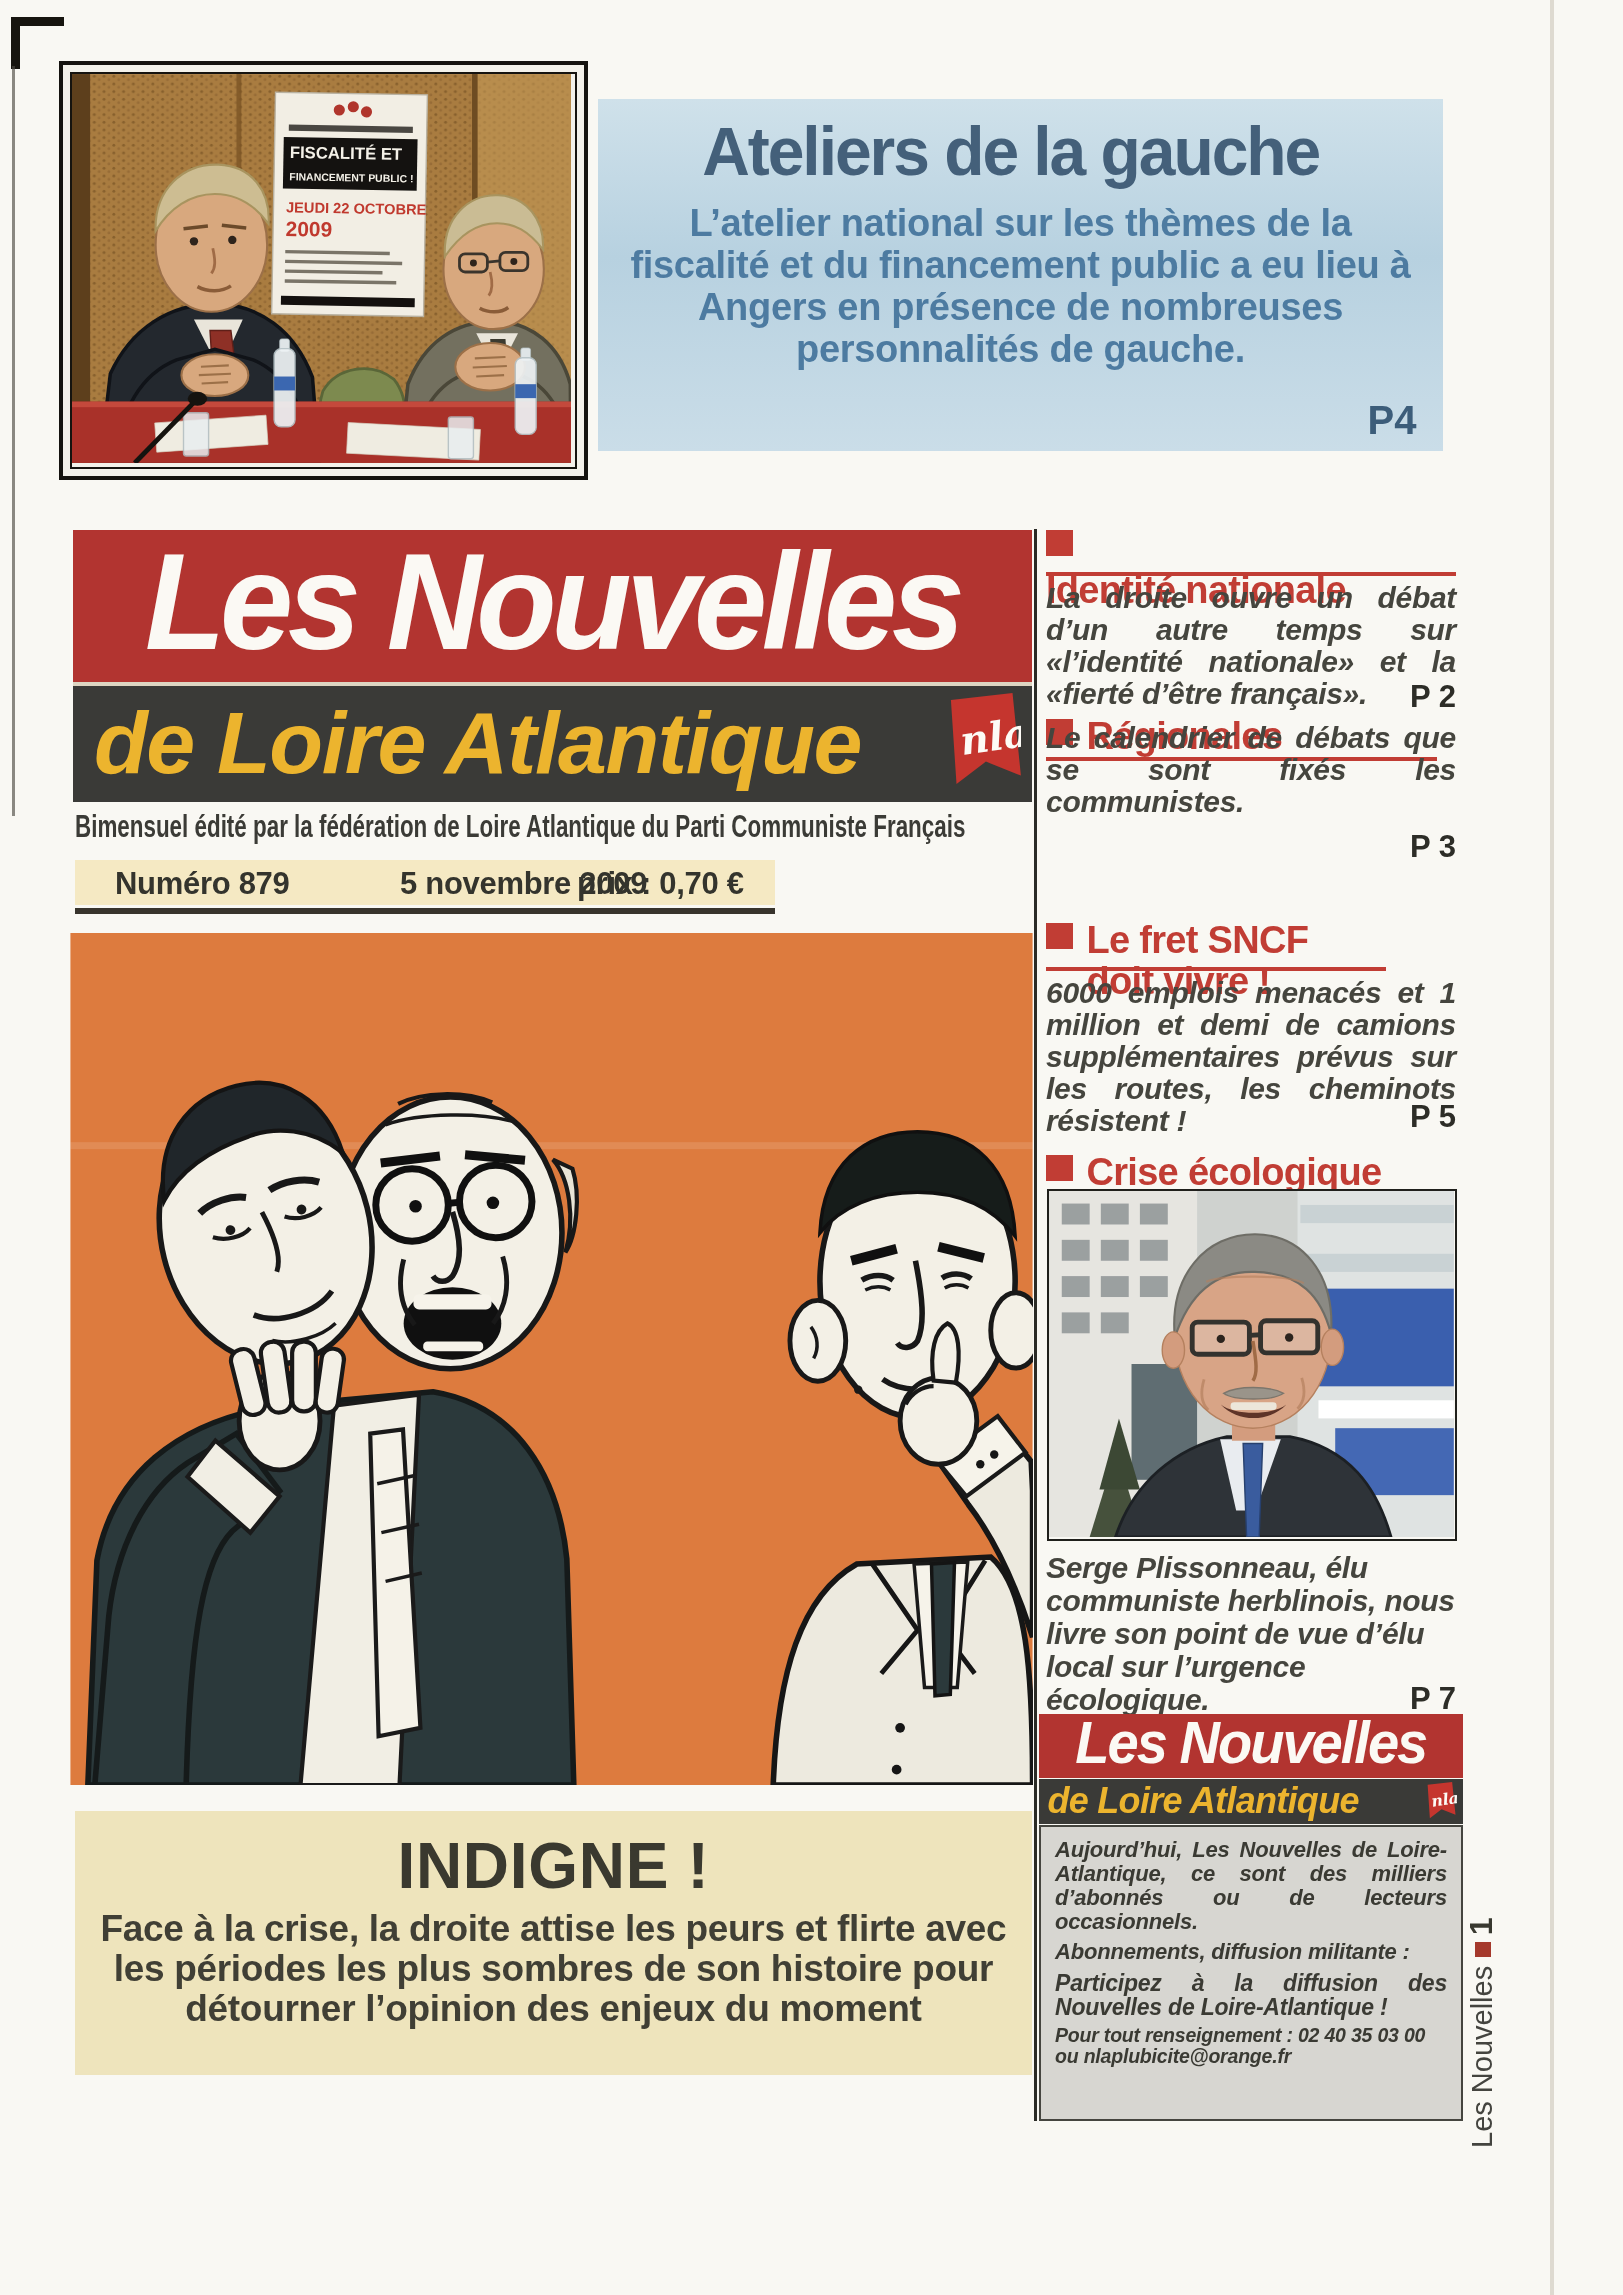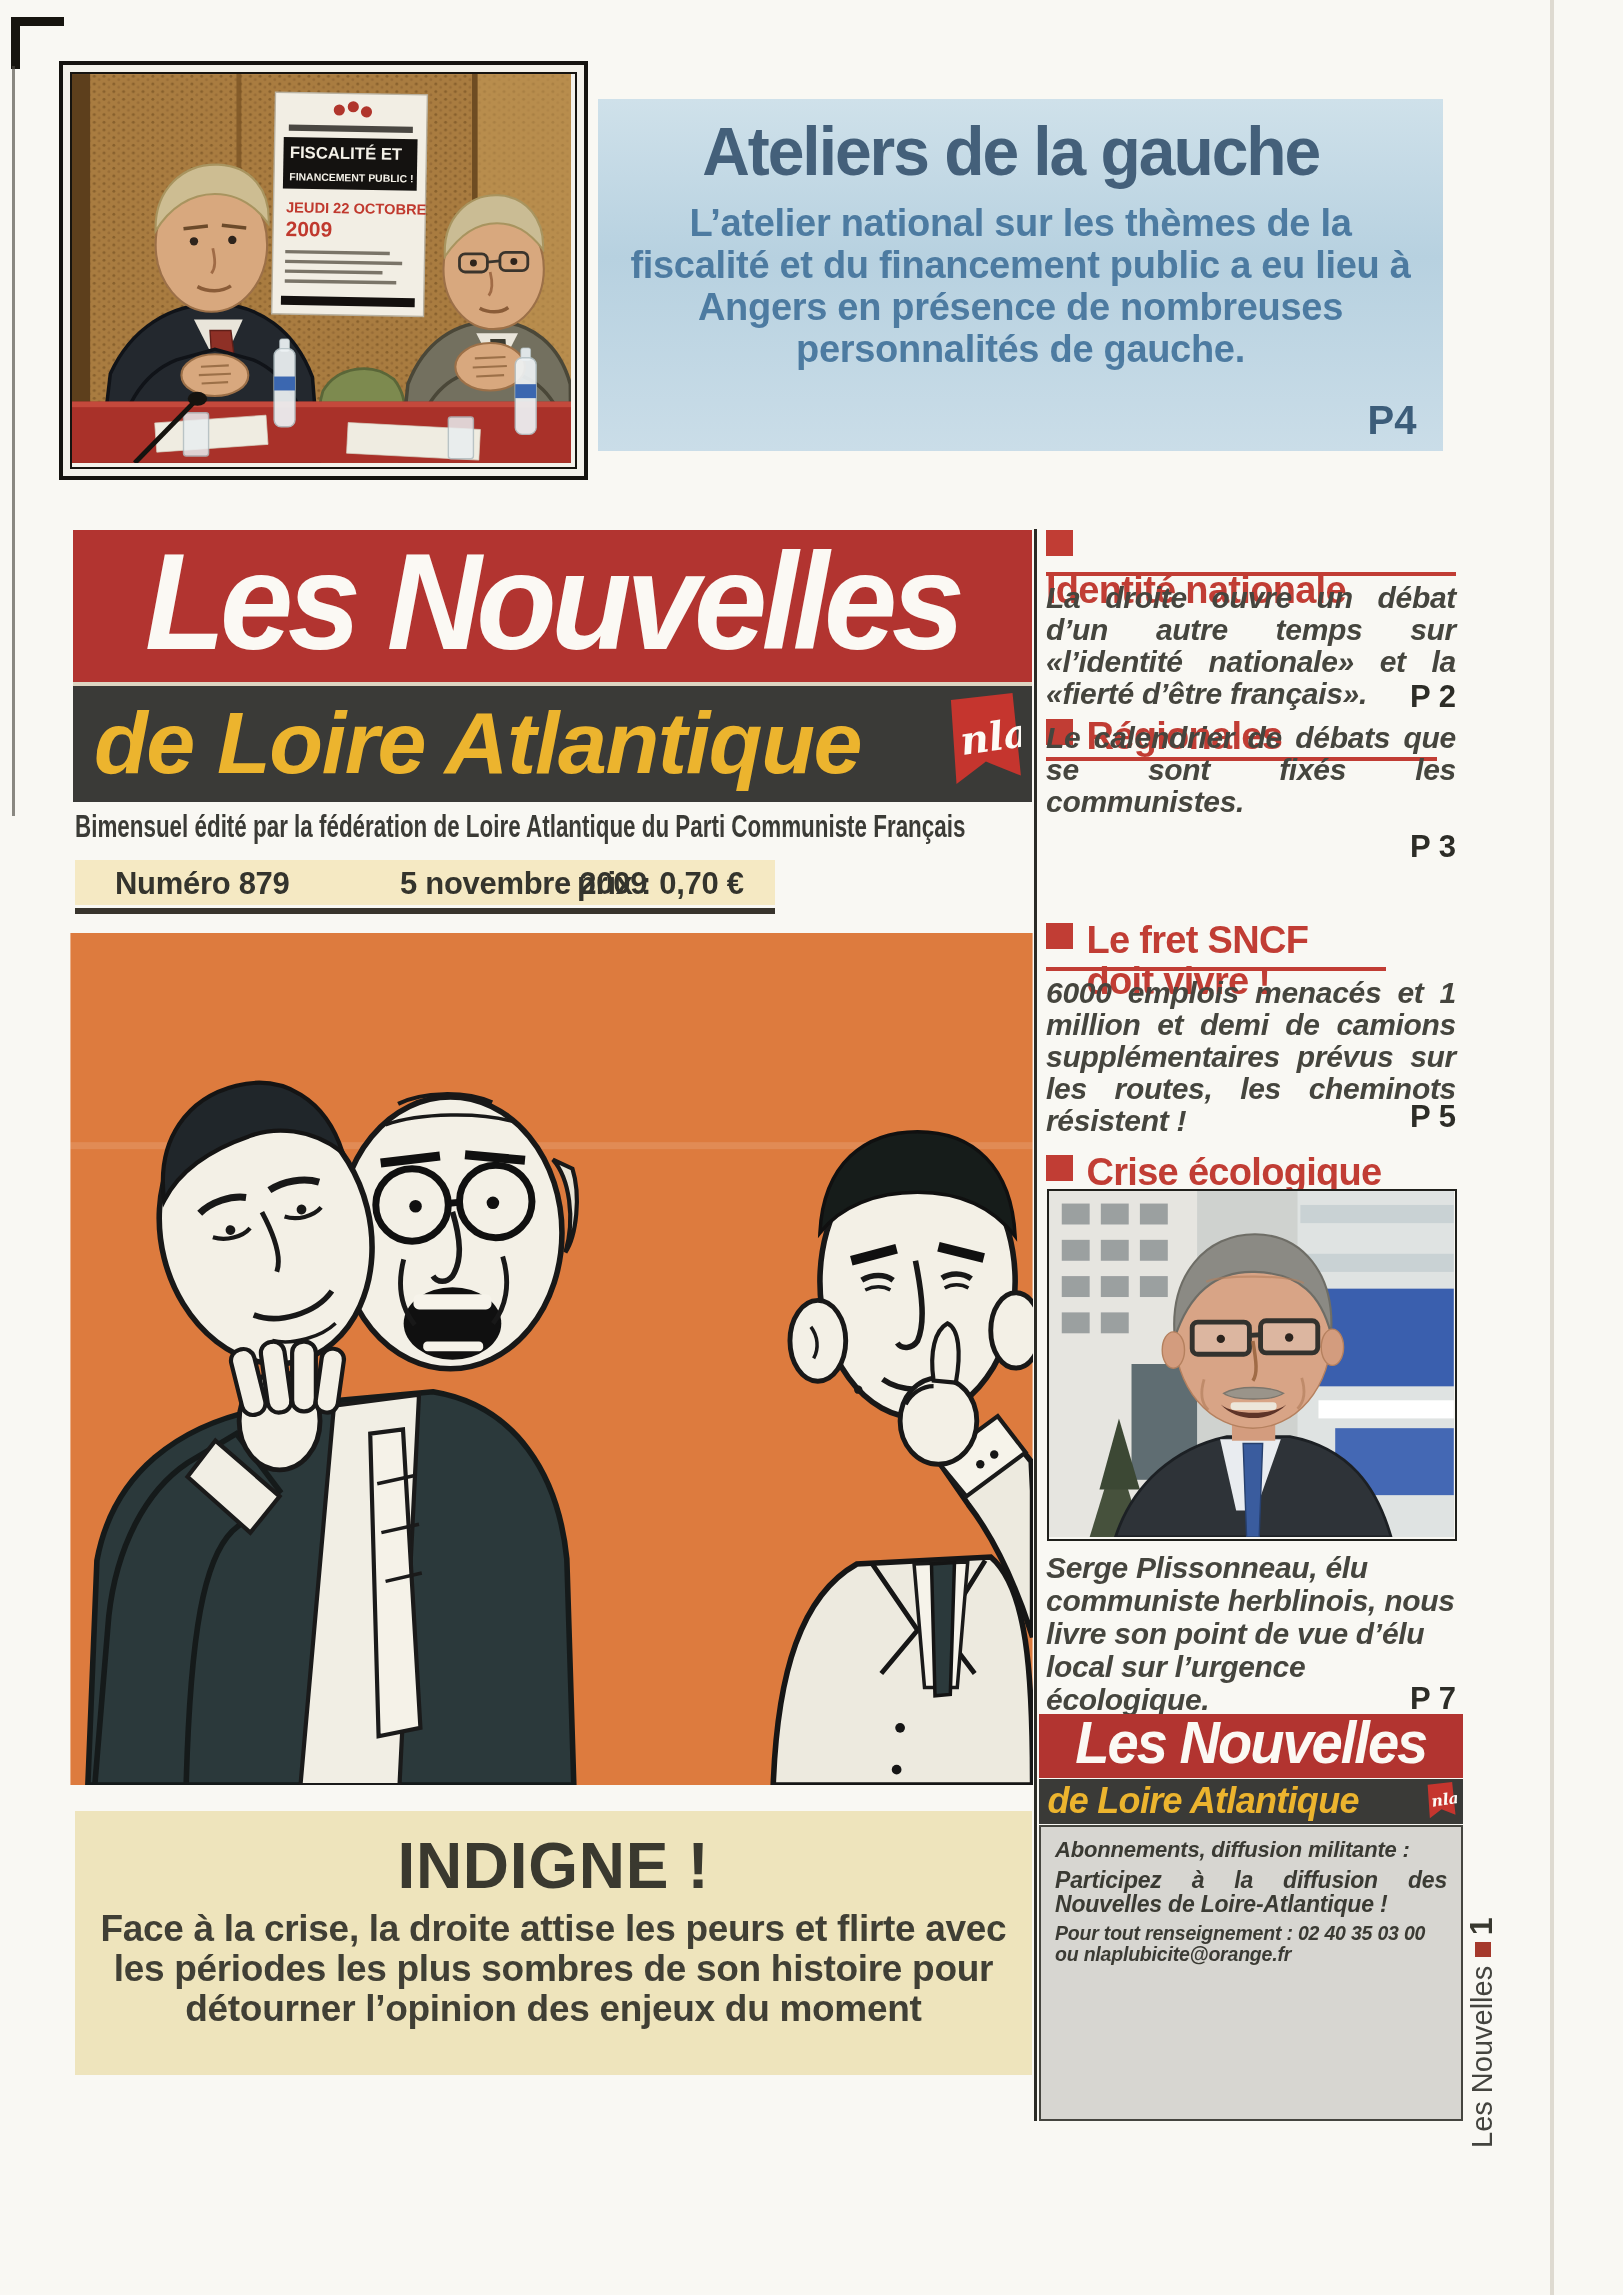--- a/index.html
+++ b/index.html
@@ -401,20 +401,21 @@
     </div>
     <div class="mini-dark">
       <div class="mini-sub">de Loire Atlantique</div>
       <svg class="mini-logo" width="32" height="39" viewBox="0 0 104 140">
         <path d="M4,10 L92,0 L104,118 L54,98 L12,130 Z" fill="#c5352e"></path>
         <text x="18" y="84" font-family="DejaVu Serif, serif" font-style="italic" font-weight="bold" font-size="56" fill="#fdfbf6" transform="rotate(-8 52 70)">nla</text>
       </svg>
     </div>
 
     <div class="promo-box">
+      <p class="promo-p">Aujourd’hui, Les Nouvelles de Loire-Atlantique, ce sont des milliers d’abonnés ou de lecteurs occasionnels.</p>
       <p class="promo-p">Abonnements, diffusion militante :</p>
       <p class="promo-p promo-strong">Participez à la diffusion des Nouvelles de Loire-Atlantique !</p>
       <p class="promo-contact">Pour tout renseignement : 02 40 35 03 00 ou nlaplubicite@orange.fr</p>
     </div>
   </div>
 
   <div class="abs headline-box">
     <div class="headline-title">INDIGNE !</div>
     <div class="headline-sub">Face à la crise, la droite attise les peurs et flirte avec les périodes les plus sombres de son histoire pour détourner l’opinion des enjeux du moment</div>
   </div>

